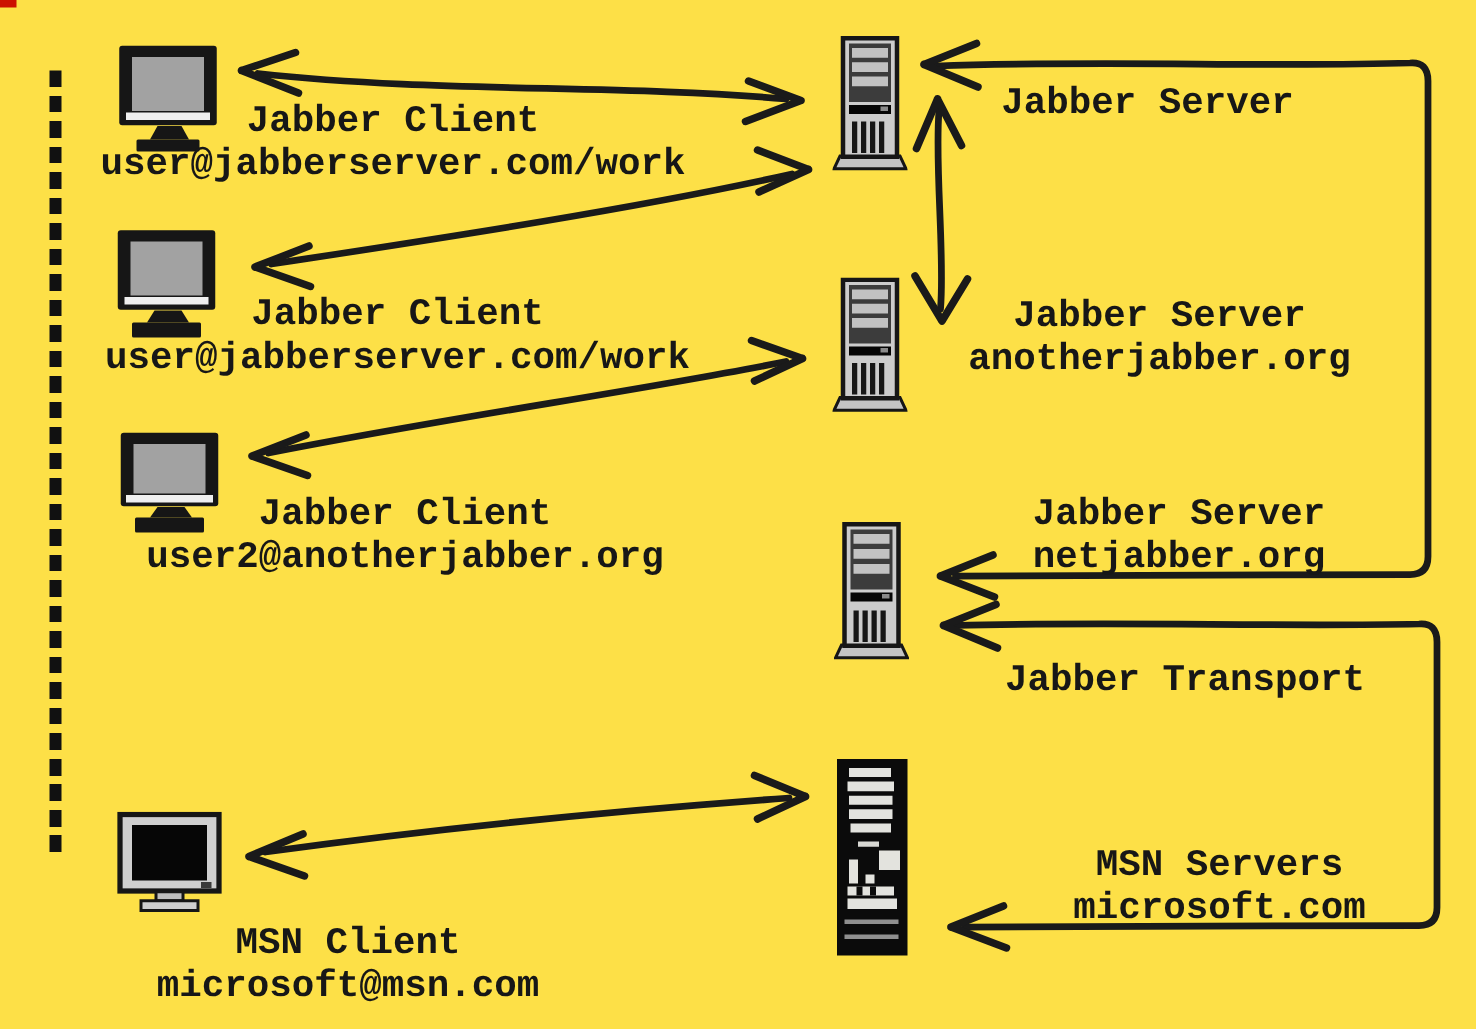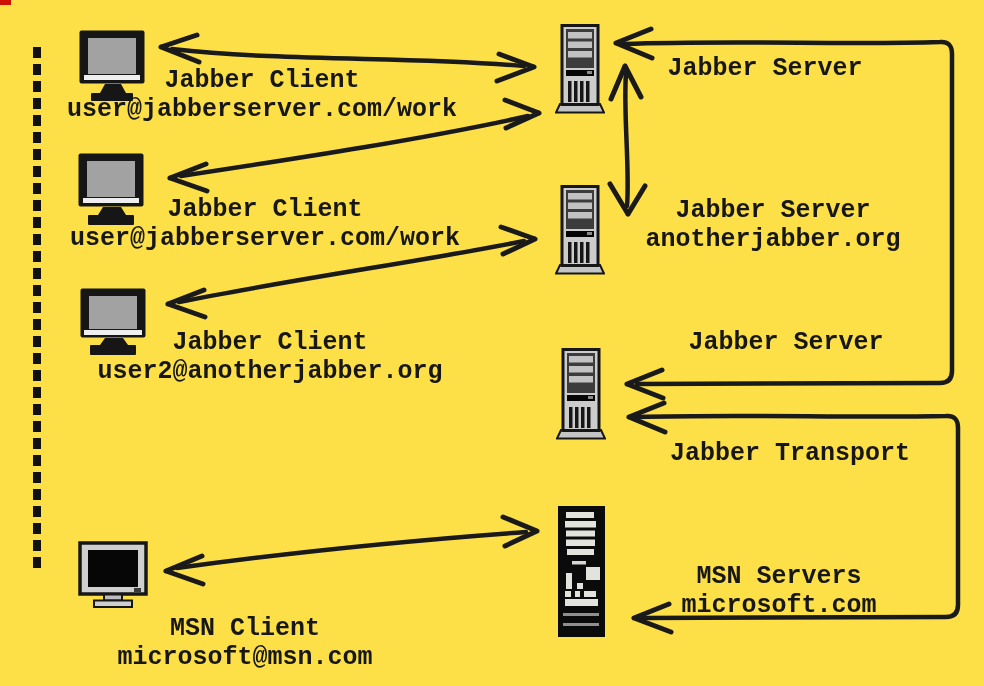--- a/index.html
+++ b/index.html
@@ -191,40 +191,41 @@
   <div class="label" style="left:265px;top:195px">
     <div>Jabber Client</div>
     <div>user@jabberserver.com/work</div>
   </div>
 
   <div class="label" style="left:270px;top:328px">
     <div>Jabber Client</div>
     <div>user2@anotherjabber.org</div>
   </div>
 
-  <div class="label" style="left:245px;top:614px">
+  <div class="label" style="left:232px;top:614px">
     <div>MSN Client</div>
     <div>microsoft@msn.com</div>
   </div>
 
   <div class="label" style="left:765px;top:54px">
     <div>Jabber Server</div>
   </div>
 
   <div class="label" style="left:773px;top:196px">
     <div>Jabber Server</div>
     <div>anotherjabber.org</div>
   </div>
 
   <div class="label" style="left:786px;top:328px">
     <div>Jabber Server</div>
+    <div>netjabber.org</div>
   </div>
 
   <div class="label" style="left:790px;top:439px">
     <div>Jabber Transport</div>
   </div>
 
-  <div class="label" style="left:779px;top:562px">
+  <div class="label" style="left:813px;top:562px">
     <div>MSN Servers</div>
     <div>microsoft.com</div>
   </div>
 
 </div>
 
 </body></html>

